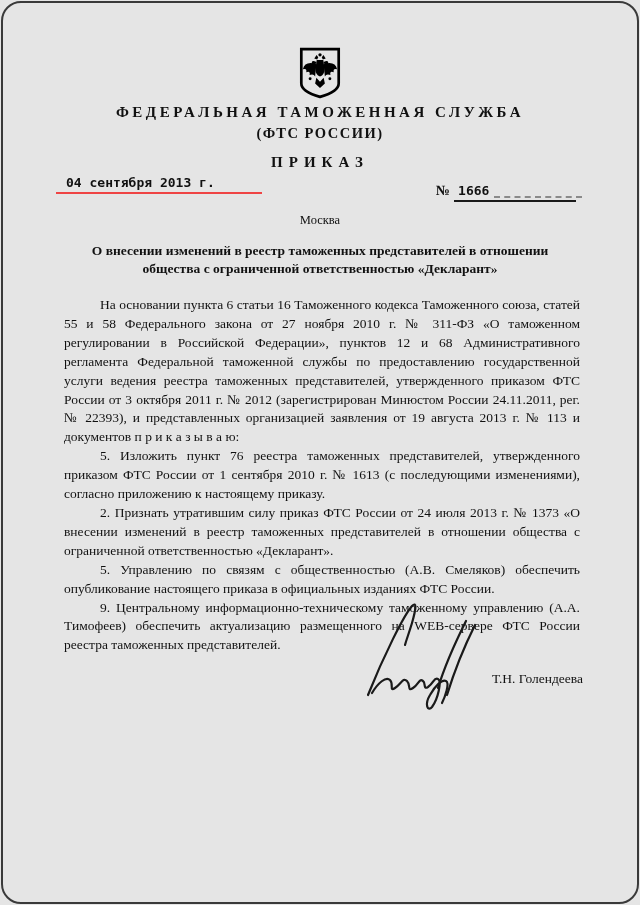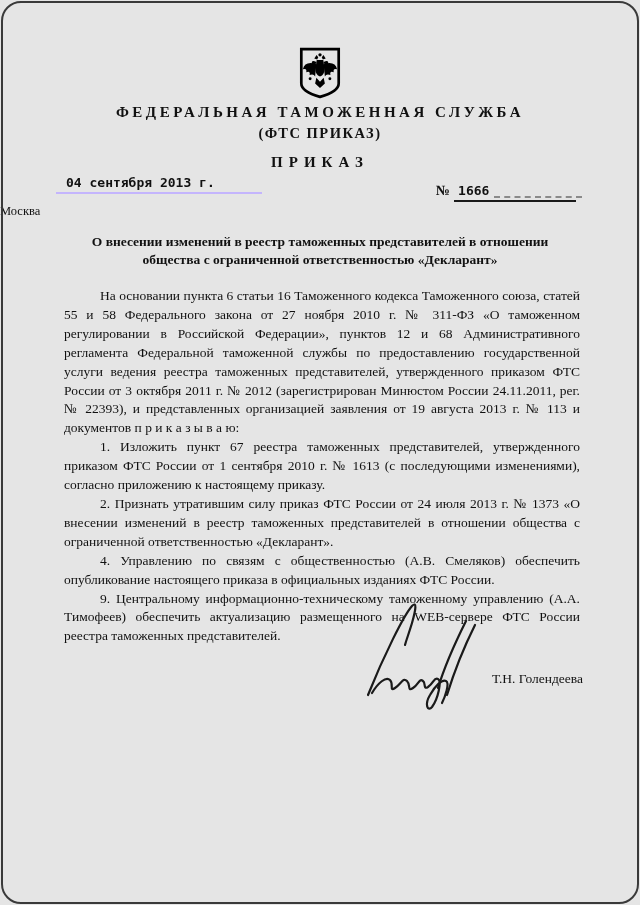--- a/index.html
+++ b/index.html
@@ -44,21 +44,21 @@
     margin:12px 0 0 0;
   }
   .date-row{
     position:relative;
     height:22px;
     margin:4px 56px 0 56px;
   }
   .date-field{
     position:absolute;left:0;top:0;
     width:196px;
-    border-bottom:2px solid #c4b5fd;
+    border-bottom:2px solid #ef4444;
     font-family:"DejaVu Sans Mono", monospace;
     font-size:13px;
     font-weight:bold;
     padding:0 0 2px 10px;
     white-space:nowrap;
   }
   .num-field{
     position:absolute;right:0;top:6px;
     width:148px;
     white-space:nowrap;
@@ -76,22 +76,23 @@
     font-size:13px;
     font-weight:bold;
     padding:0 0 2px 4px;
   }
   .num-underline2{
     position:absolute;right:2px;top:21px;
     width:88px;
     border-bottom:2px dashed #8a8a8a;
   }
   .city{
+    text-align:center;
     font-size:12.5px;
-    margin:7px 0 0 0;
+    margin:16px 0 0 0;
   }
   .title{
     text-align:center;
     font-weight:bold;
     font-size:13.5px;
     line-height:18px;
     margin:14px 70px 0 70px;
   }
   .body-text{
     margin:18px 60px 0 64px;
@@ -139,38 +140,38 @@
       <path d="M20.8 13.5 h6.4 l1.2 8.5 q0 6 -4.4 7.4 q-4.4 -1.4 -4.4 -7.4 z"></path>
       <path d="M20.5 17.5 Q9.5 14 7.5 22.5 Q11.5 21 10.8 25.3 Q14.8 23.8 14 28 Q18 26.6 19.3 29.4 z"></path>
       <path d="M27.5 17.5 Q38.5 14 40.5 22.5 Q36.5 21 37.2 25.3 Q33.2 23.8 34 28 Q30 26.6 28.7 29.4 z"></path>
       <path d="M20.5 30.5 l3.5 4 3.5 -4 1.2 5.5 -4.7 4.5 -4.7 -4.5 z"></path>
       <circle cx="14.5" cy="31.5" r="1.4"></circle>
       <circle cx="33.5" cy="31.5" r="1.4"></circle>
     </g>
   </svg>
 
   <div class="org-name">ФЕДЕРАЛЬНАЯ ТАМОЖЕННАЯ СЛУЖБА</div>
-  <div class="org-abbr">(ФТС ПРИКАЗ)</div>
+  <div class="org-abbr">(ФТС РОССИИ)</div>
   <div class="doc-type">ПРИКАЗ</div>
 
   <div class="date-row">
     <span class="date-field">04 сентября 2013 г.</span>
     <span class="num-field"><span class="num-sign">№</span><span class="num-value">1666</span></span>
     <span class="num-underline2"></span>
   </div>
 
   <div class="city">Москва</div>
 
   <div class="title">О внесении изменений в реестр таможенных представителей в отношении общества с ограниченной ответственностью «Декларант»</div>
 
   <div class="body-text">
     <p>На основании пункта 6 статьи 16 Таможенного кодекса Таможенного союза, статей 55 и 58 Федерального закона от 27 ноября 2010 г. № 311-ФЗ «О таможенном регулировании в Российской Федерации», пунктов 12 и 68 Административного регламента Федеральной таможенной службы по предоставлению государственной услуги ведения реестра таможенных представителей, утвержденного приказом ФТС России от 3 октября 2011 г. № 2012 (зарегистрирован Минюстом России 24.11.2011, рег. № 22393), и представленных организацией заявления от 19 августа 2013 г. № 113 и документов  п р и к а з ы в а ю:</p>
-    <p>1. Изложить пункт 67 реестра таможенных представителей, утвержденного приказом ФТС России от 1 сентября 2010 г. № 1613 (с последующими изменениями), согласно приложению к настоящему приказу.</p>
+    <p>5. Изложить пункт 76 реестра таможенных представителей, утвержденного приказом ФТС России от 1 сентября 2010 г. № 1613 (с последующими изменениями), согласно приложению к настоящему приказу.</p>
     <p>2. Признать утратившим силу приказ ФТС России от 24 июля 2013 г. № 1373 «О внесении изменений в реестр таможенных представителей в отношении общества с ограниченной ответственностью «Декларант».</p>
-    <p>4. Управлению по связям с общественностью (А.В. Смеляков) обеспечить опубликование настоящего приказа в официальных изданиях ФТС России.</p>
+    <p>5. Управлению по связям с общественностью (А.В. Смеляков) обеспечить опубликование настоящего приказа в официальных изданиях ФТС России.</p>
     <p>9. Центральному информационно-техническому таможенному управлению (А.А. Тимофеев) обеспечить актуализацию размещенного на WEB-сервере ФТС России реестра таможенных представителей.</p>
   </div>
 
 
   <svg class="sig-script" viewBox="0 0 130 125">
     <g fill="none" stroke="#1a1a1a" stroke-width="2.2" stroke-linecap="round">
       <path d="M6 102 C 22 62 42 22 50 13 C 55 8 54 16 50 30 C 47 40 44 48 43 52"></path>
       <path d="M10 100 C 16 90 24 83 28 87 C 32 91 27 99 33 95 C 39 91 41 84 45 88 C 49 92 45 99 51 95 C 57 91 57 85 61 88 C 64 90 61 97 66 94 C 72 90 72 84 76 86 C 80 88 76 106 70 114 C 66 119 62 112 68 102 C 73 93 80 86 84 88 C 88 90 83 104 80 110"></path>
       <path d="M76 95 C 83 72 97 42 104 28"></path>
       <path d="M85 102 C 93 76 106 46 113 32"></path>

